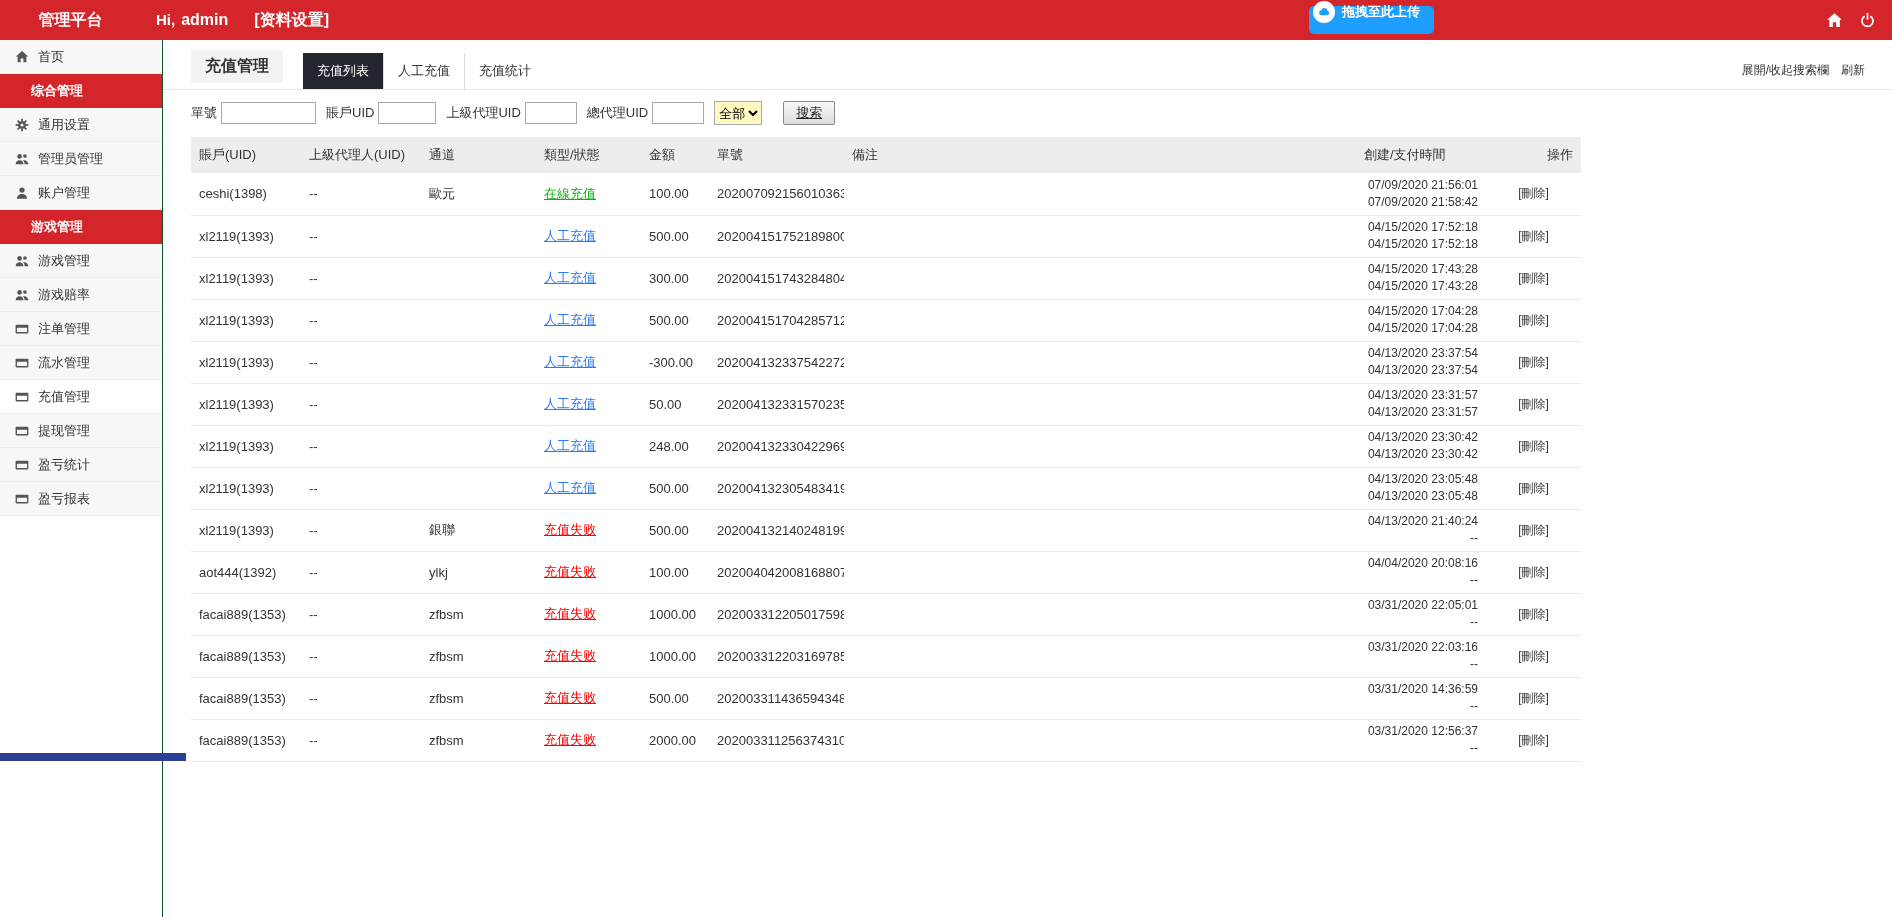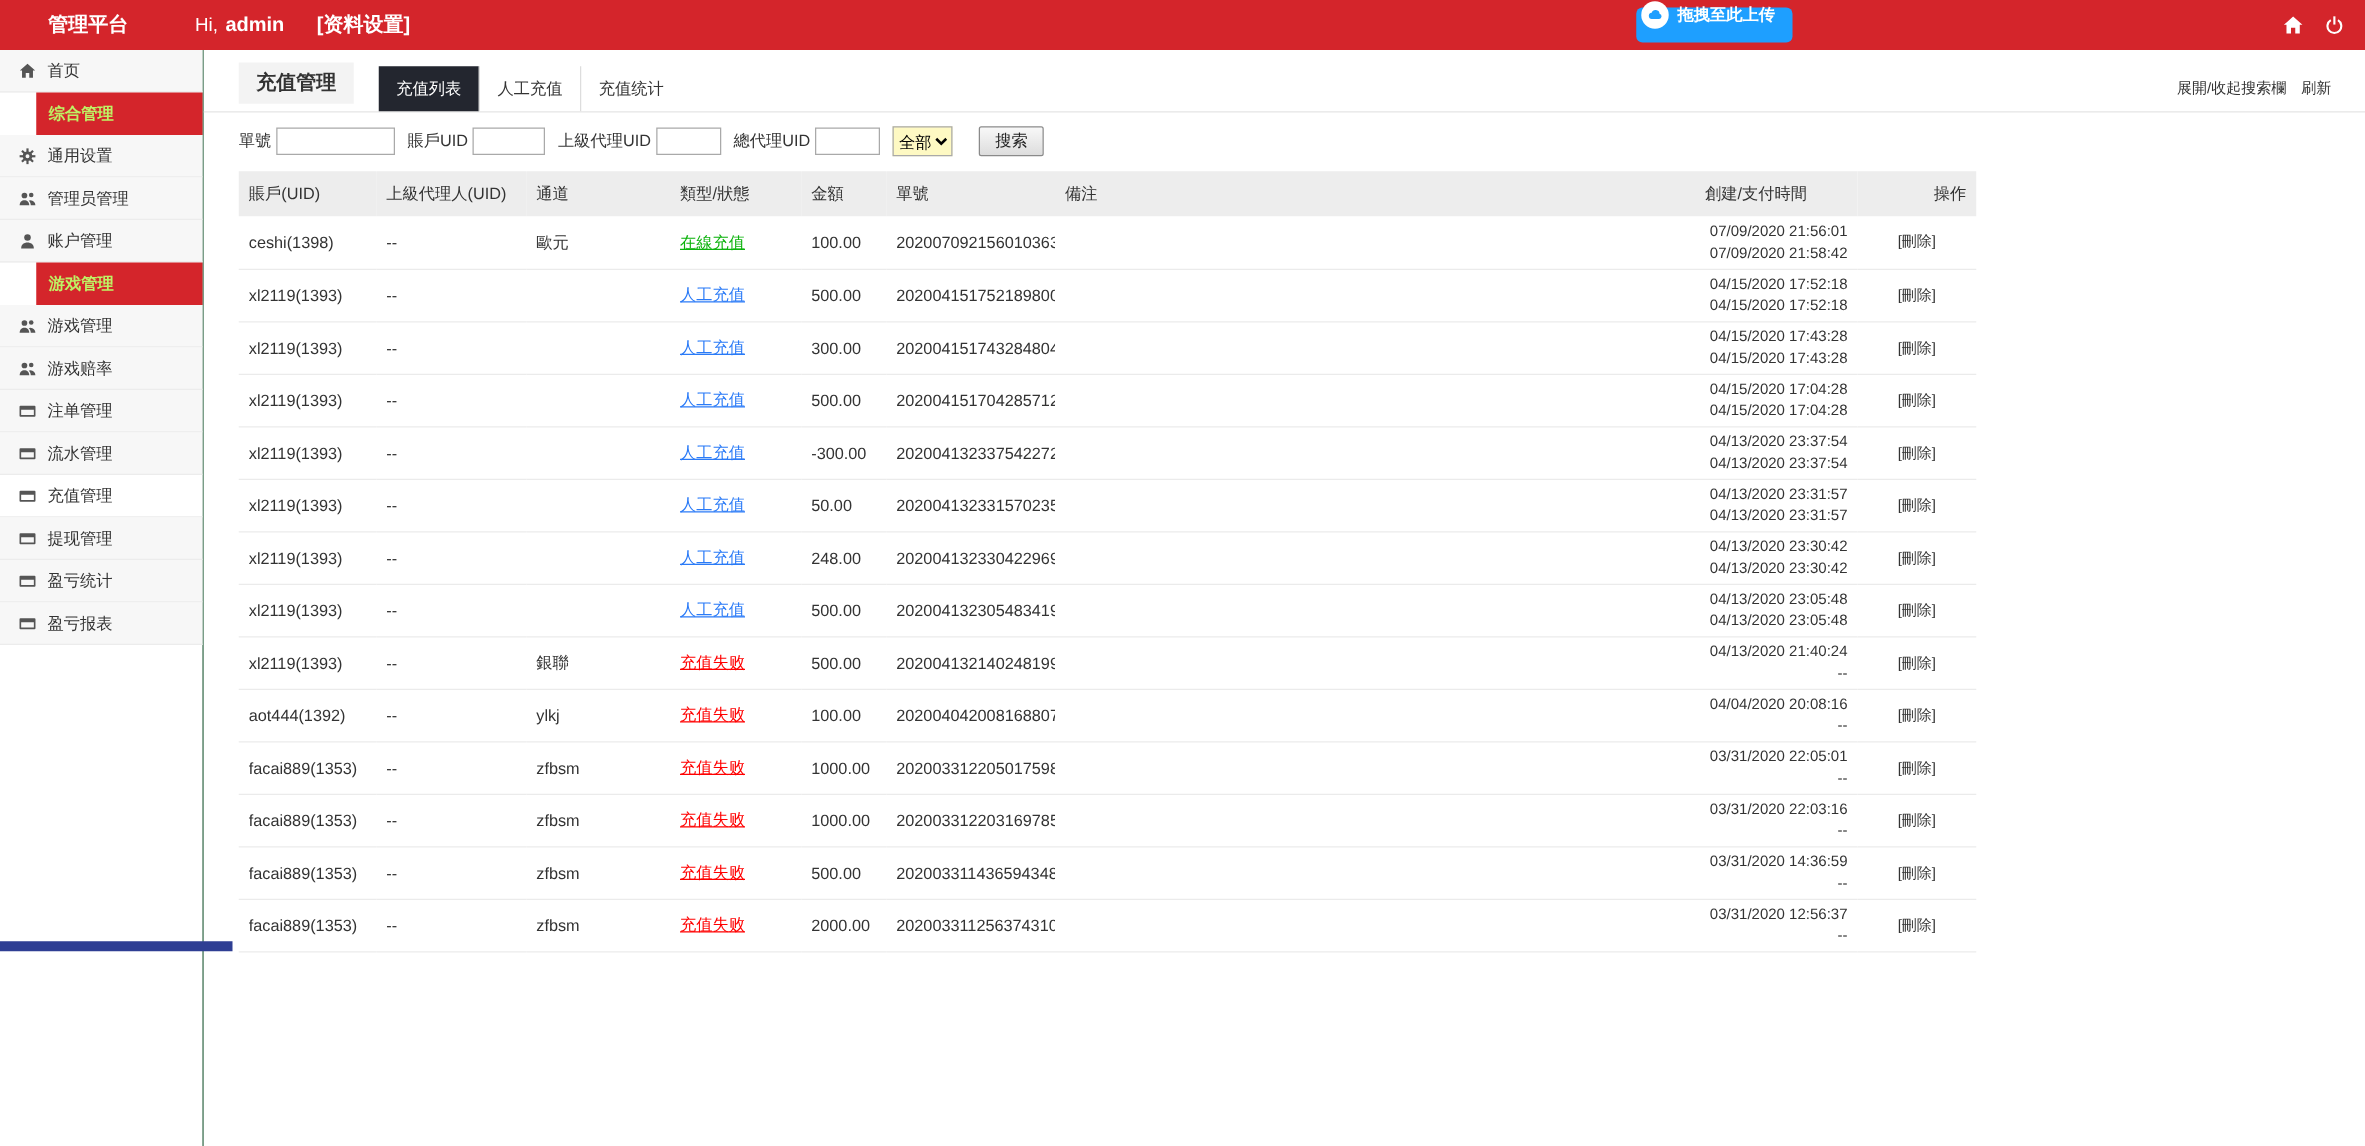--- a/index.html
+++ b/index.html
@@ -15,21 +15,21 @@
   
   .header {
     height: 40px;
     background: var(--red, #d4252b);
     display: flex;
     align-items: center;
     color: #fff;
   }
   .brand { width: 141px; text-align: center; font-size: 16px; font-weight: bold; }
   .greeting { display: flex; align-items: baseline; margin-left: 15px; gap: 6px; }
-  .greet-prefix { font-size: 15px; font-weight: normal; }
+  .greet-prefix { font-size: 15px; font-weight: bold; }
   .username { font-size: 16px; font-weight: bold; }
   .profile-link { font-size: 16px; font-weight: bold; cursor: pointer; margin-left: 20px; }
   .upload-pill {
     margin-left: auto;
     display: flex; align-items: center; gap: 7px;
     background: var(--blue-button, #1e9fff);
     border-radius: 5px;
     padding: 3px 14px 20px 4px;
     height: 28px;
     cursor: pointer;
@@ -51,24 +51,23 @@
   .side-item {
     height: 34px; display: flex; align-items: center; gap: 9px;
     padding-left: 15px; font-size: 13px; color: #333;
     background: #f7f7f7; border-bottom: 1px solid #ececec; cursor: pointer;
     white-space: nowrap;
   }
   .side-item.active { background: #fff; }
   .side-item .icon { width: 14px; height: 14px; display: inline-flex; flex-shrink: 0; }
   .side-item .icon svg { width: 14px; height: 14px; fill: #555; }
   .side-section {
-    height: 34px; display: flex; align-items: center; padding-left: 10px;
-    background: var(--red, #d4252b); color: #bef264; font-size: 13px; font-weight: bold;
+    height: 34px; display: flex; align-items: center; padding-left: 31px;
+    background: var(--red, #d4252b); color: #ffffff; font-size: 13px; font-weight: bold;
     white-space: nowrap;
-    margin-left: 29px;
   }
   .main { flex: 1; background: #fff; min-width: 0; }
 
   
   .page-head {
     height: 50px; border-bottom: 1px solid #e5e5e5;
     display: flex; align-items: flex-end; padding: 0 28px; position: relative;
   }
   .page-title {
     font-size: 16px; font-weight: bold; color: #333;
@@ -89,21 +88,21 @@
 
   
   .search-bar { display: flex; align-items: center; padding: 11px 28px; font-size: 13px; color: #333; }
   .fields { display: flex; align-items: center; }
   .s-label { margin-right: 4px; white-space: nowrap; }
   .s-input { height: 22px; border: 1px solid #a9a9a9; margin-right: 10px; padding: 0 4px; font-size: 13px; font-family: inherit; }
   .status-select { height: 24px; border: 1px solid #a9a9a9; margin-right: 21px; font-size: 13px; background: #fef9c3; font-family: inherit; }
   .search-btn {
     height: 24px; padding: 0 12px; font-size: 13px; font-family: inherit;
     border: 1px solid #8a8a8a; background: linear-gradient(#f8f8f8, #ddd);
-    cursor: pointer; border-radius: 2px; color: #222;
+    cursor: pointer; border-radius: 2px; color: #222; text-decoration: underline;
   }
 
   
   .table-wrap { padding: 1px 28px; }
   table { width: 1390px; border-collapse: collapse; table-layout: fixed; font-size: 13px; color: #333; }
   thead th { background: #ededed; height: 36px; font-weight: normal; text-align: left; padding: 0 8px; white-space: nowrap; }
   tbody td { height: 42px; border-bottom: 1px solid #ebebeb; padding: 0 8px; overflow: hidden; white-space: nowrap; }
   th:nth-child(1) { width: 110px; }
   th:nth-child(2) { width: 120px; }
   th:nth-child(3) { width: 115px; }

